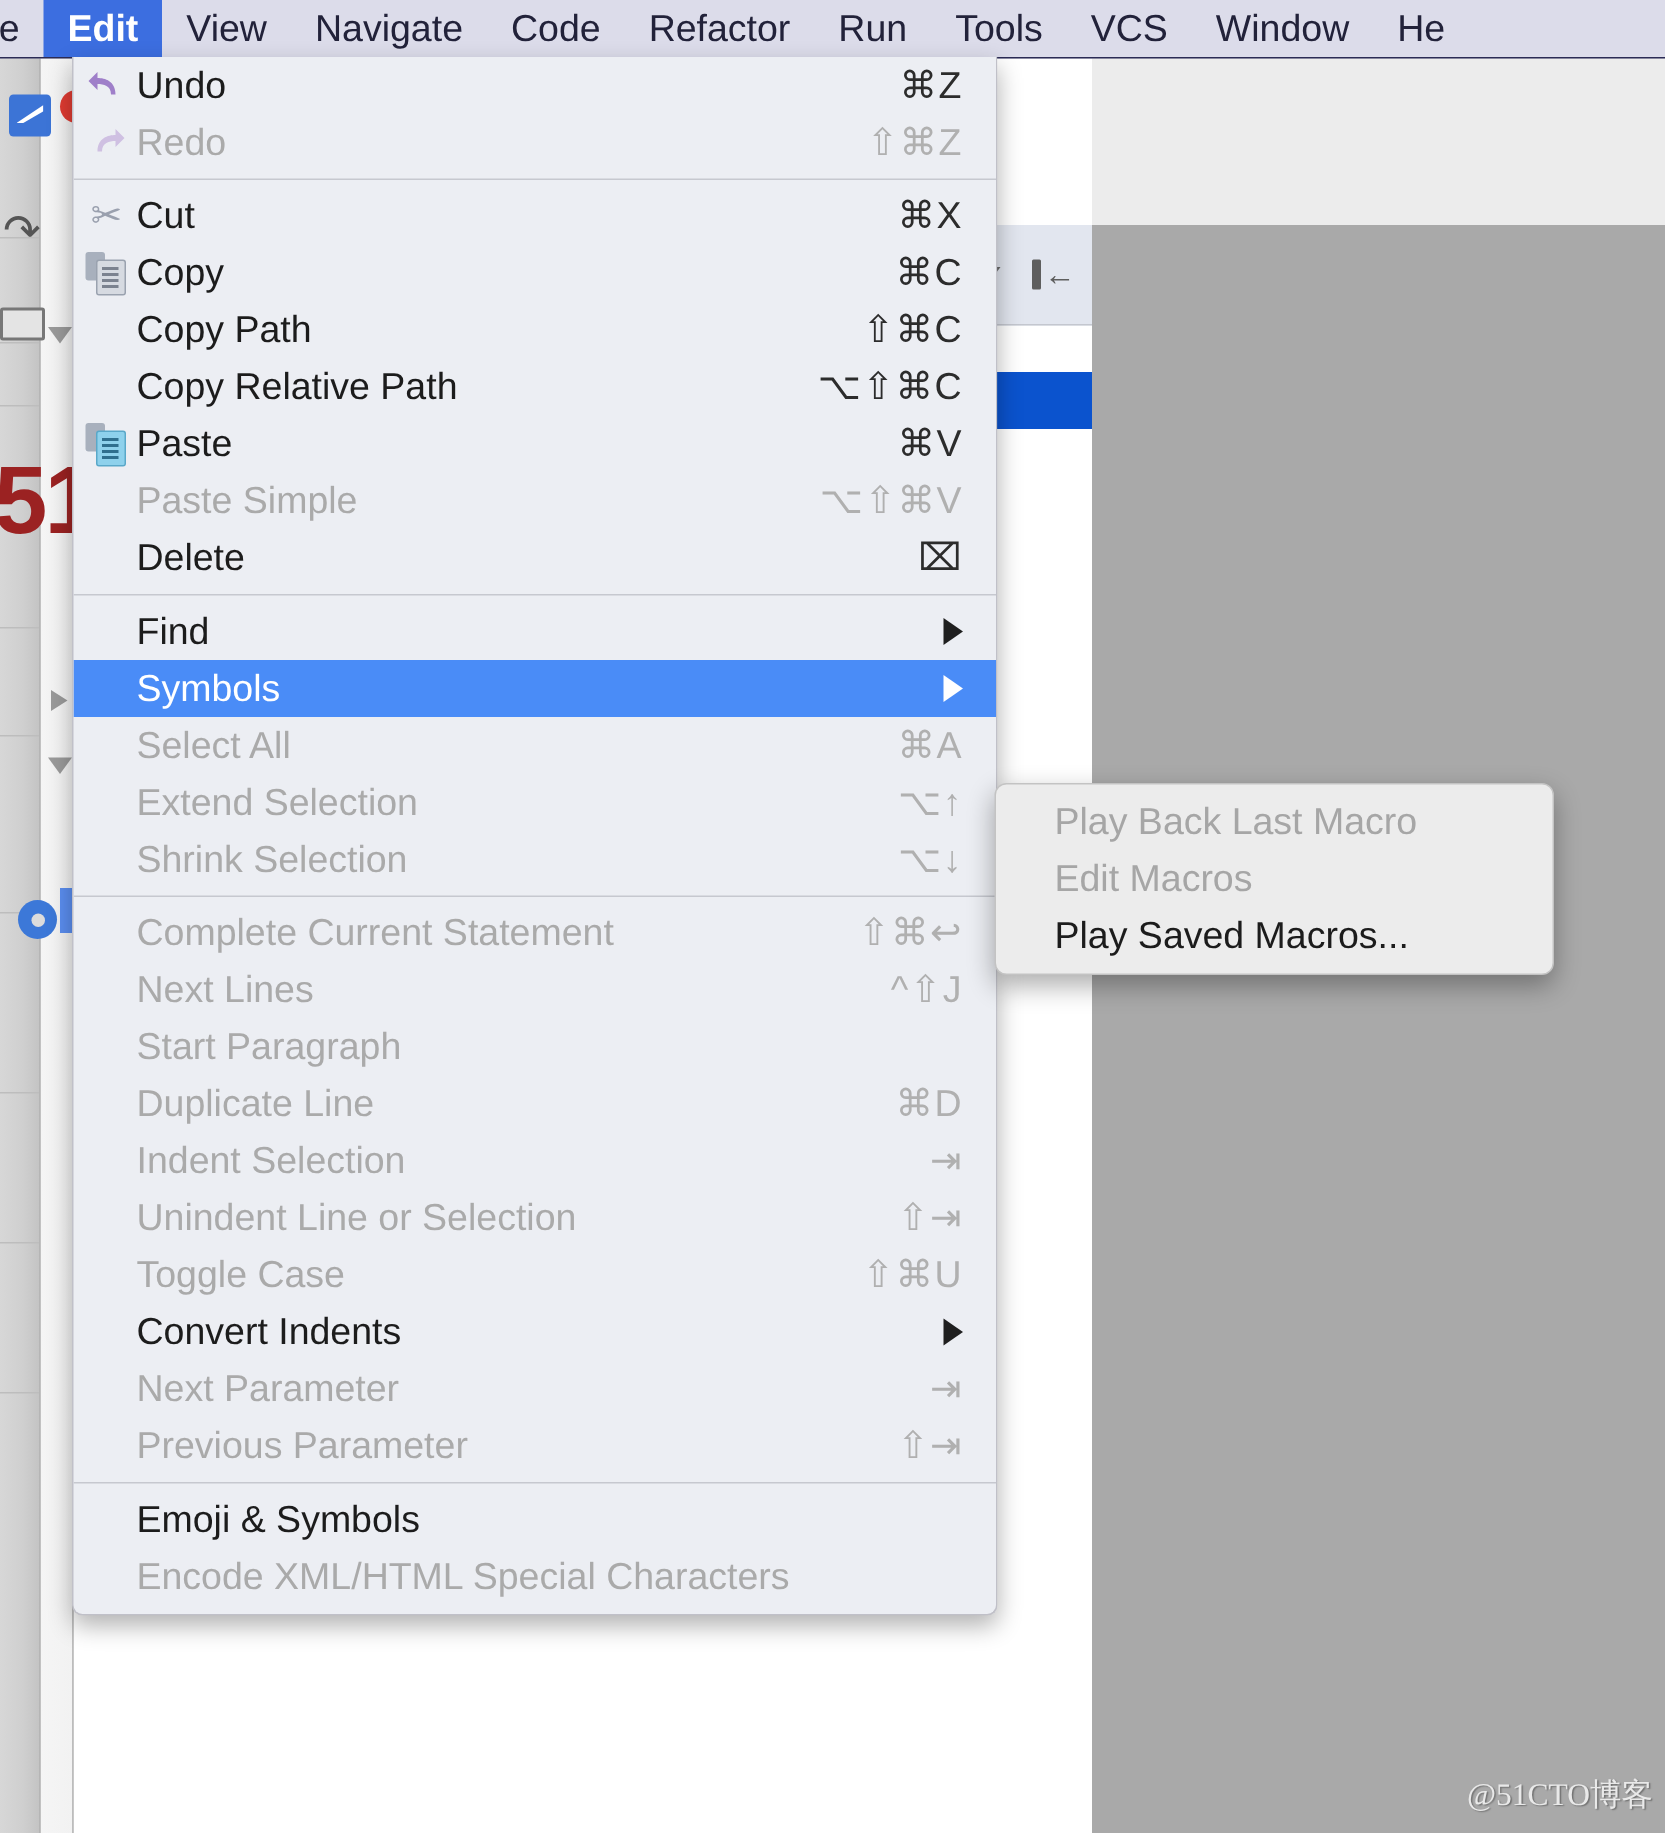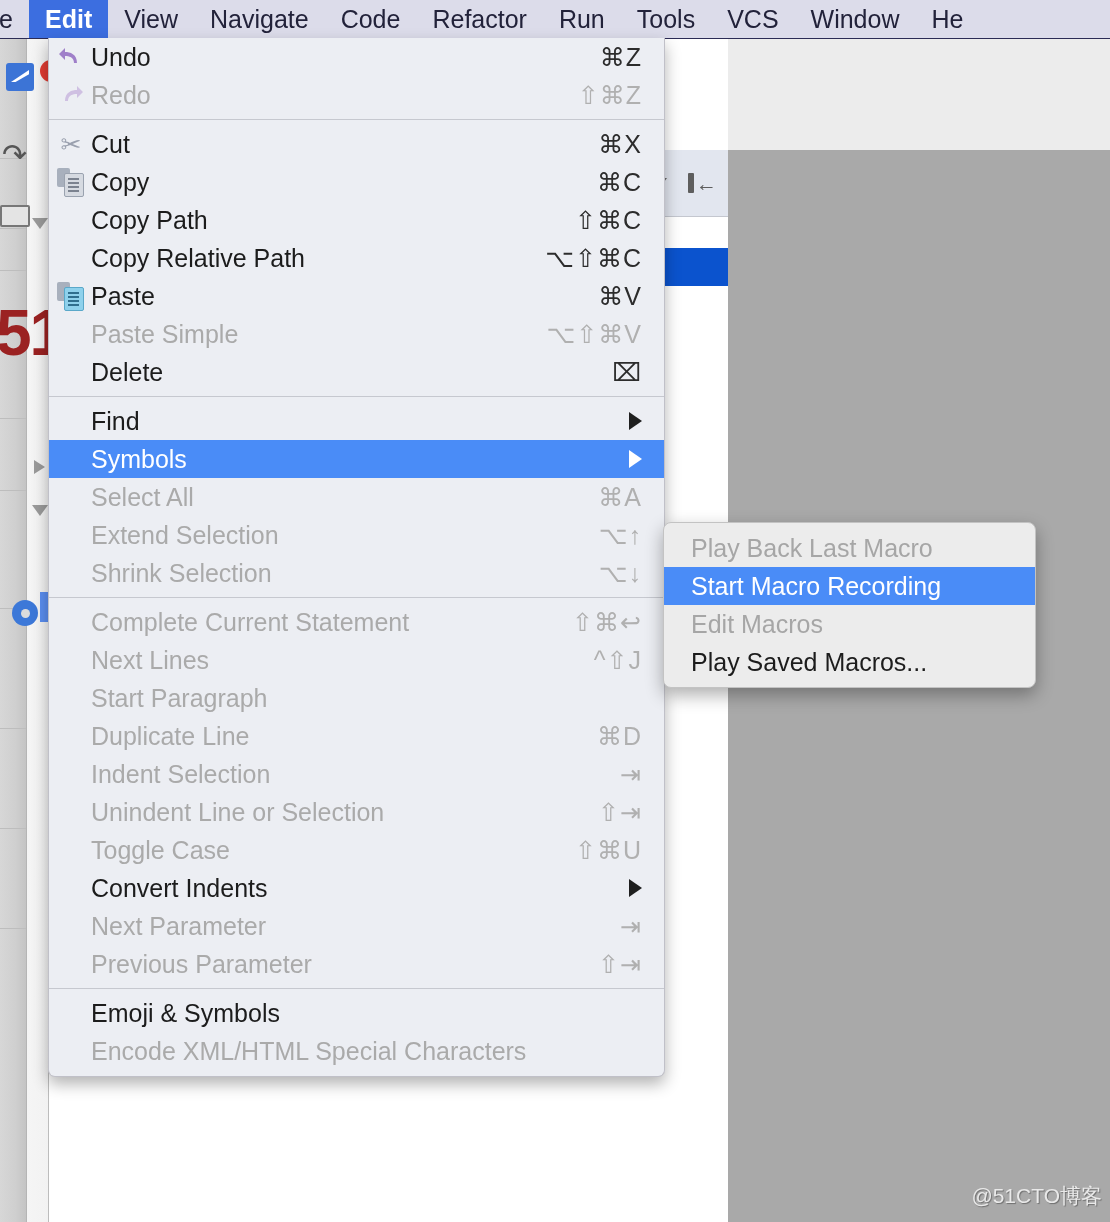--- a/index.html
+++ b/index.html
@@ -312,36 +312,36 @@
     border-radius: 8px;
     box-shadow: 0 7px 18px rgba(0,0,0,0.32);
     z-index: 40;
     padding: 6px 0;
     overflow: hidden;
   }
   .sub-row {
     height: 38px;
     display: flex;
     align-items: center;
-    padding: 0 18px 0 27px;
+    padding: 0 18px 0 39px;
     font-size: 25px;
     color: #1c1c1c;
     white-space: nowrap;
   }
   .sub-row.disabled { color: #a6a6a6; }
   .sub-row.highlight { background: #4a8cf7; color: #ffffff; }
 
   
   #watermark {
     position: absolute;
     right: 8px; bottom: 12px;
     font-size: 21px;
     color: #e9e9e9;
     text-shadow: 1px 1px 1px rgba(0,0,0,0.35);
-    font-family: Liberation Sans, sans-serif;
+    font-family: Liberation Serif, serif;
     z-index: 50;
   }
 </style>
 </head>
 <body>
 
 <div id="bg">
   <div class="ide-white-top"></div>
   <div class="ide-grey-top"></div>
   <div class="ide-editor-pane"></div>
@@ -560,23 +560,20 @@
     <span class="lbl">Encode XML/HTML Special Characters</span>
     <span class="spacer"></span>
     <span class="shortcut"></span>
   </div>
 </div>
 
 <div id="macros-submenu">
   <div class="sub-row disabled">
     <span>Play Back Last Macro</span>
   </div>
-  <div class="sub-row highlight">
-    <span>Start Macro Recording</span>
-  </div>
   <div class="sub-row disabled">
     <span>Edit Macros</span>
   </div>
   <div class="sub-row">
     <span>Play Saved Macros...</span>
   </div>
 </div>
 
 <div id="watermark">@51CTO博客</div>
 

